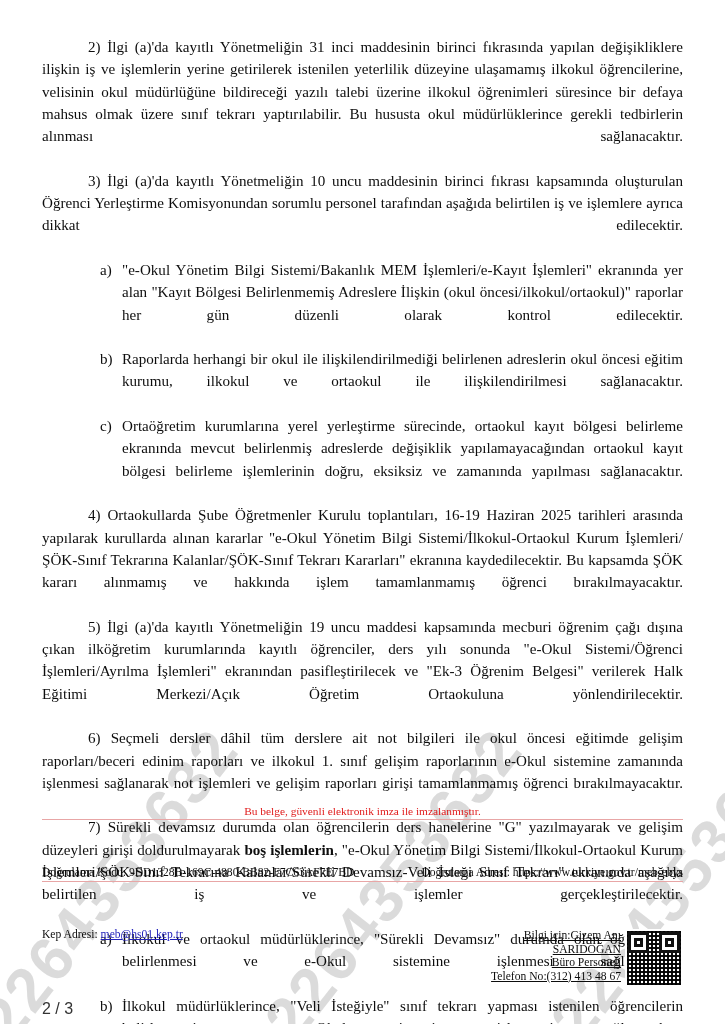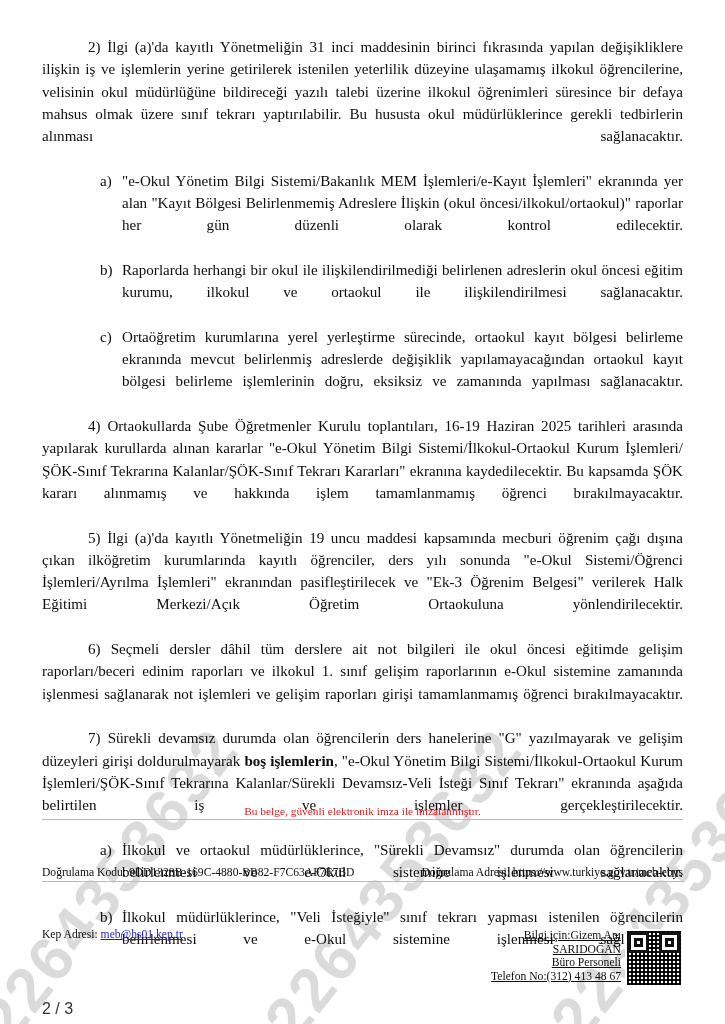--- a/index.html
+++ b/index.html
@@ -178,20 +178,21 @@
 
 <div id="watermark-layer">
   <div class="wm-text wm-a">2264353632</div>
   <div class="wm-text wm-b">2264353632</div>
   <div class="wm-text wm-c">2264353632</div>
 </div>
 
 <div id="page">
 
   <p class="para">2) İlgi (a)'da kayıtlı Yönetmeliğin 31 inci maddesinin birinci fıkrasında yapılan değişikliklere ilişkin iş ve işlemlerin yerine getirilerek istenilen yeterlilik düzeyine ulaşamamış ilkokul öğrencilerine, velisinin okul müdürlüğüne bildireceği yazılı talebi üzerine ilkokul öğrenimleri süresince bir defaya mahsus olmak üzere sınıf tekrarı yaptırılabilir. Bu hususta okul müdürlüklerince gerekli tedbirlerin alınması sağlanacaktır.</p>
+  <p class="para">3) İlgi (a)'da kayıtlı Yönetmeliğin 10 uncu maddesinin birinci fıkrası kapsamında oluşturulan Öğrenci Yerleştirme Komisyonundan sorumlu personel tarafından aşağıda belirtilen iş ve işlemlere ayrıca dikkat edilecektir.</p>
 
   <div class="subitem">
     <span class="marker">a)</span>
     <span class="subtext">"e-Okul Yönetim Bilgi Sistemi/Bakanlık MEM İşlemleri/e-Kayıt İşlemleri" ekranında yer alan "Kayıt Bölgesi Belirlenmemiş Adreslere İlişkin (okul öncesi/ilkokul/ortaokul)" raporlar her gün düzenli olarak kontrol edilecektir.</span>
   </div>
   <div class="subitem">
     <span class="marker">b)</span>
     <span class="subtext">Raporlarda herhangi bir okul ile ilişkilendirilmediği belirlenen adreslerin okul öncesi eğitim kurumu, ilkokul ve ortaokul ile ilişkilendirilmesi sağlanacaktır.</span>
   </div>
   <div class="subitem">

